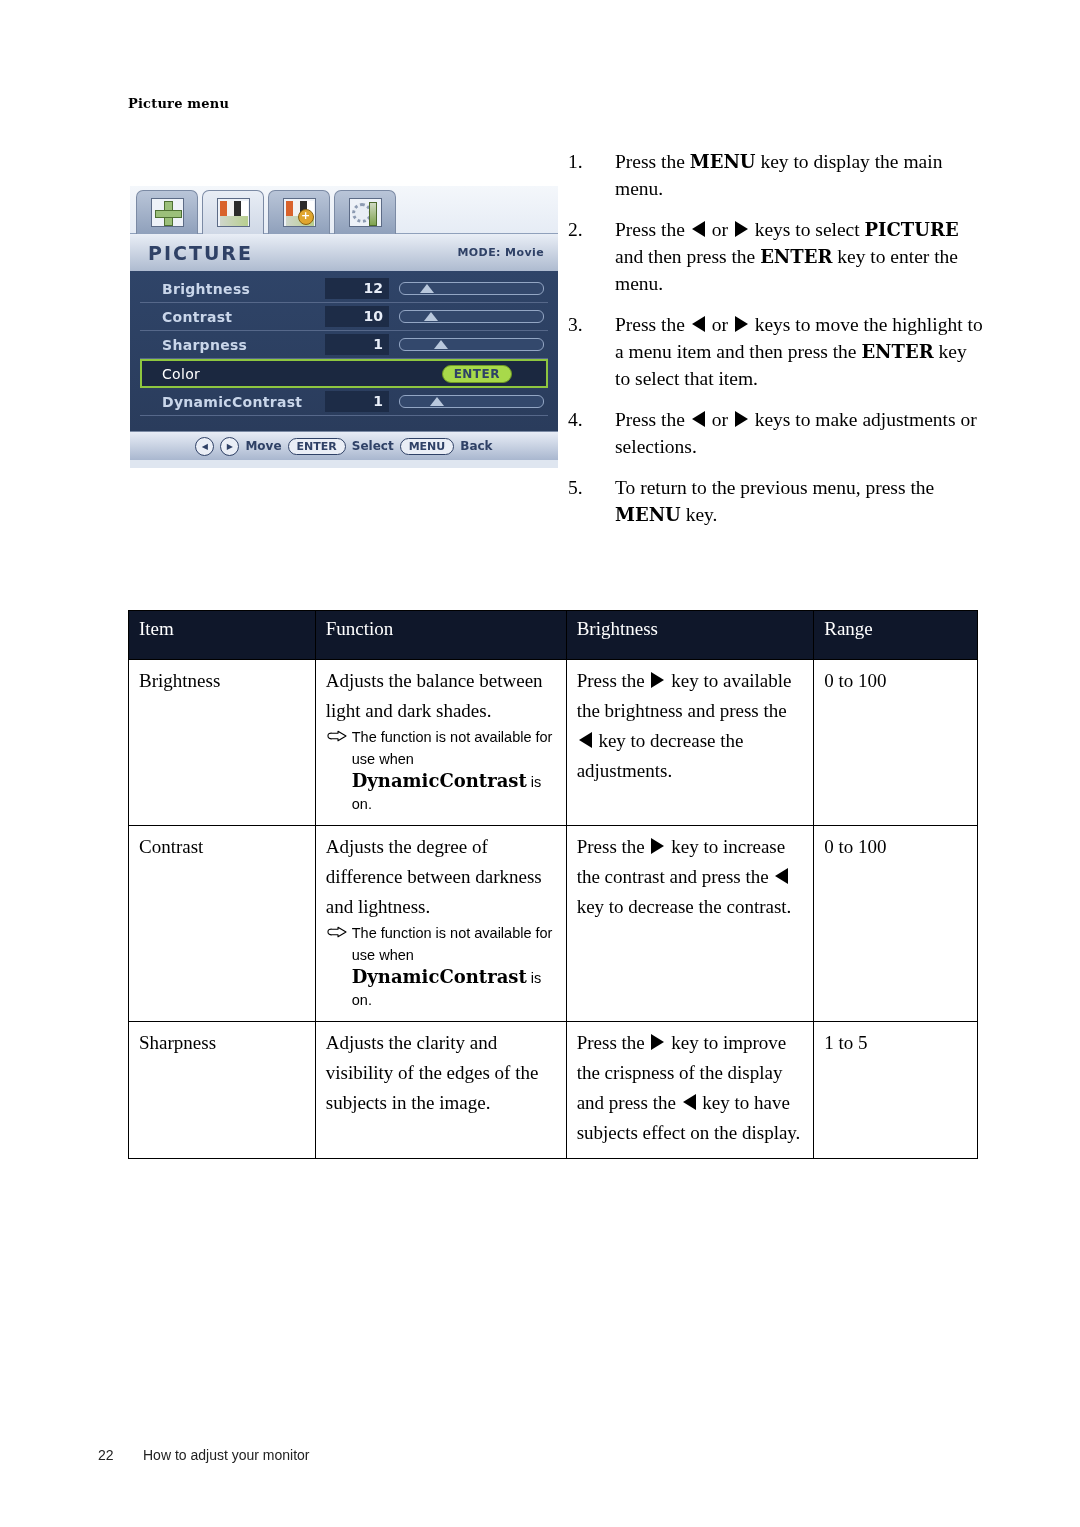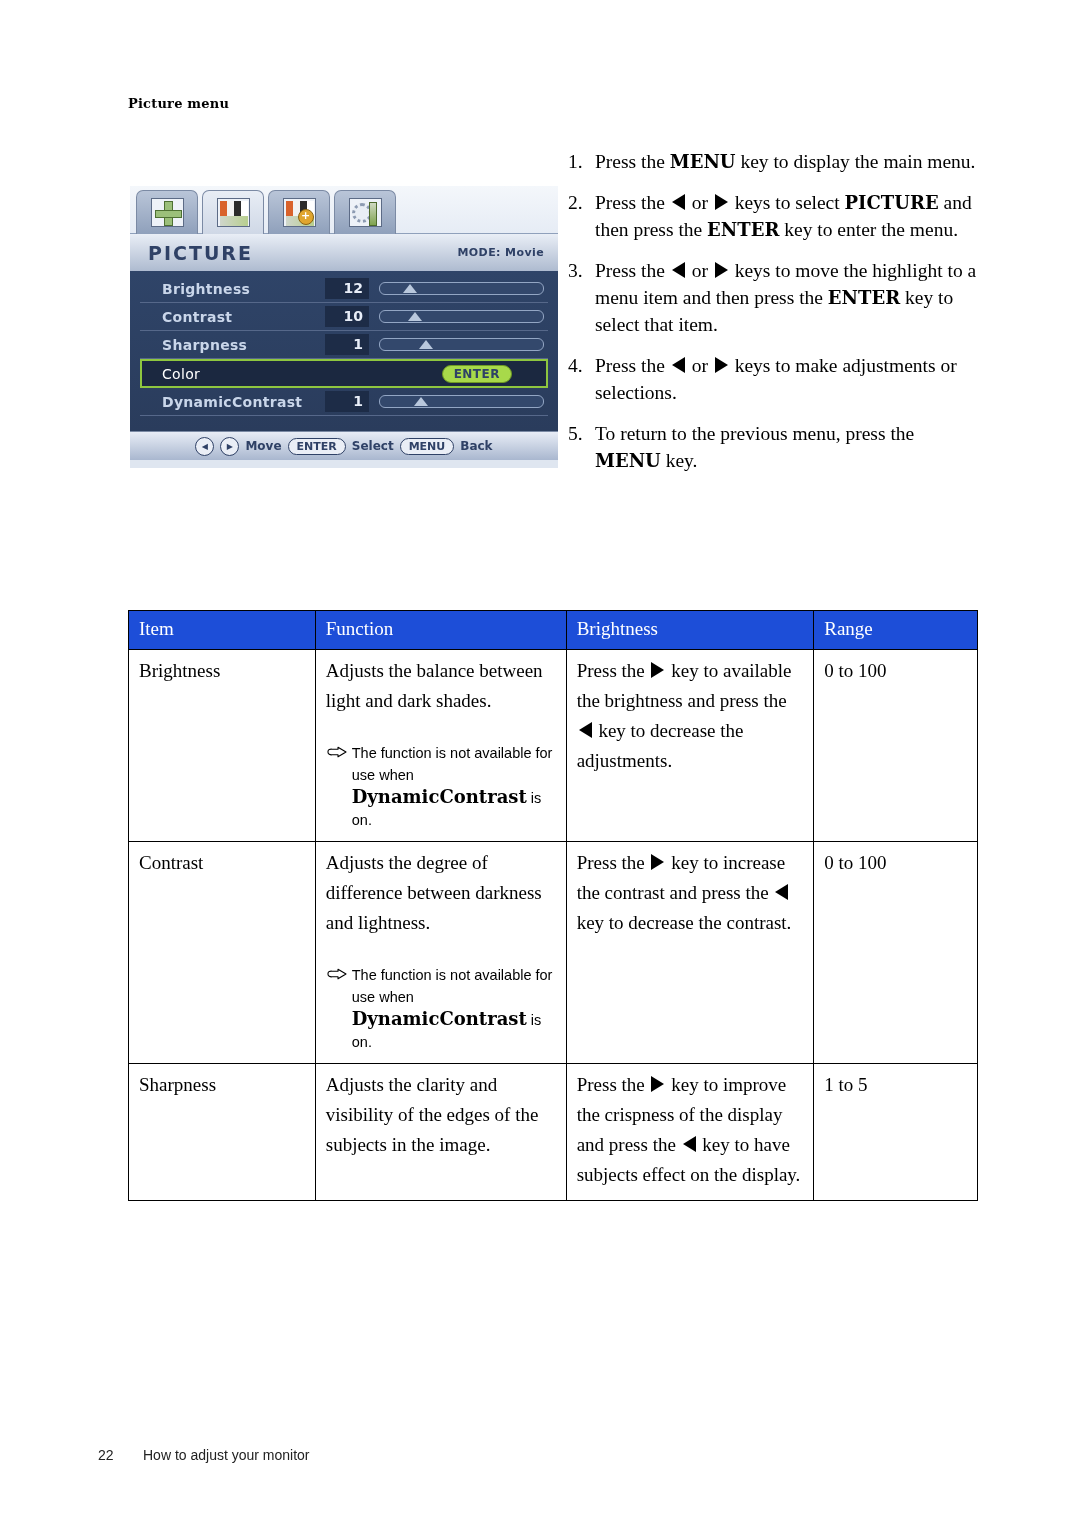--- a/index.html
+++ b/index.html
@@ -153,21 +153,21 @@
   .osd-row .label {
     width: 185px;
     color: #c9d6ea;
     font-size: 14px;
     font-weight: bold;
     padding-left: 22px;
     box-sizing: border-box;
     letter-spacing: 0.3px;
   }
   .osd-row .value {
-    width: 44px;
+    width: 64px;
     text-align: right;
     color: #e8eef8;
     font-size: 14px;
     font-weight: bold;
     background: #1d2c47;
     padding-right: 6px;
     box-sizing: border-box;
     height: 21px;
     line-height: 21px;
   }
@@ -249,21 +249,21 @@
     line-height: 27px;
   }
   .step {
     display: flex;
     margin-bottom: 14px;
   }
   .step .num {
     width: 27px;
     flex: 0 0 27px;
   }
-  .step .txt { flex: 1; }
+  .step .txt { flex: 1; margin-left: 20px; }
   .b { font-family: "DejaVu Serif", serif; font-weight: bold; font-size: 18px; }
   .tri-l, .tri-r {
     display: inline-block;
     width: 0; height: 0;
     vertical-align: -1px;
     margin: 0 2px;
   }
   .tri-l {
     border-top: 8px solid transparent;
     border-bottom: 8px solid transparent;
@@ -279,43 +279,42 @@
   table.spec {
     position: absolute;
     left: 128px;
     top: 610px;
     width: 850px;
     border-collapse: collapse;
     font-size: 19px;
     line-height: 30px;
   }
   table.spec th {
-    background: #1d4ed8;
+    background: #0f172a;
     color: #ffffff;
     font-weight: normal;
     text-align: left;
-    padding: 3px 10px 5px 10px;
+    padding: 3px 10px 15px 10px;
     font-size: 19px;
     border: 1px solid #000;
   }
   table.spec td {
     vertical-align: top;
     padding: 6px 10px 10px 10px;
     border: 1px solid #000;
   }
   .col1 { width: 187px; }
   .col2 { width: 251px; }
   .col3 { width: 248px; }
   .col4 { width: 164px; }
 
   .note {
     font-family: "Liberation Sans", sans-serif;
     font-size: 14.5px;
     line-height: 22px;
-    margin-top: 26px;
     display: flex;
   }
   .note .hand {
     flex: 0 0 26px;
     padding-top: 2px;
   }
   .note .ntext { flex: 1; }
 
   
   .pagefooter {

